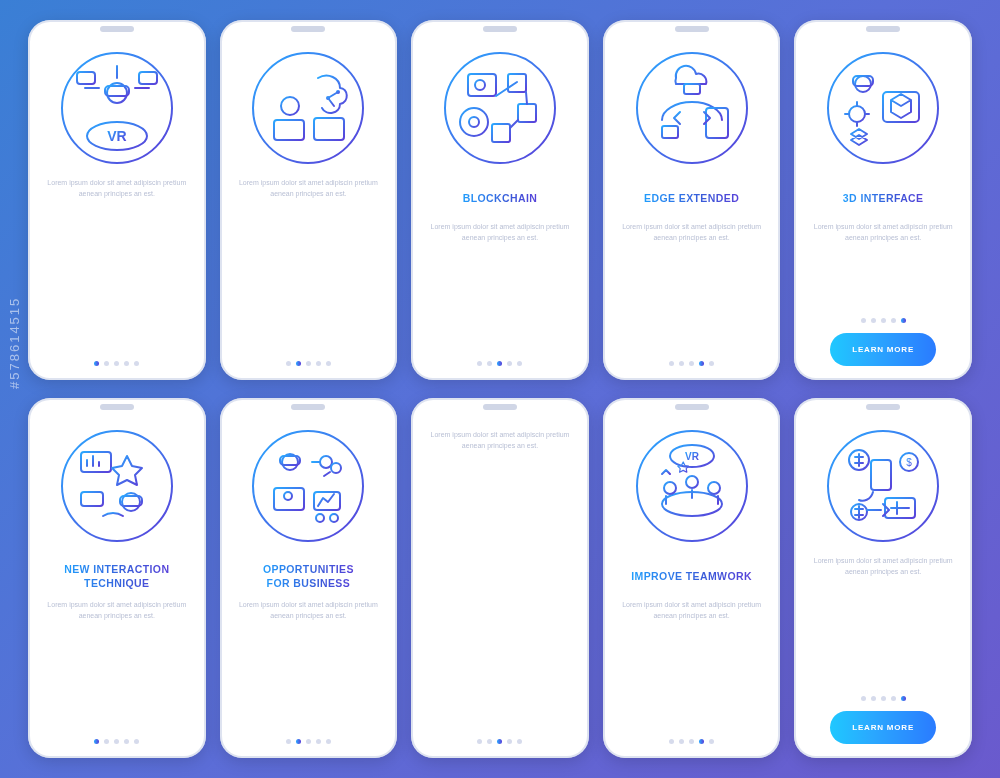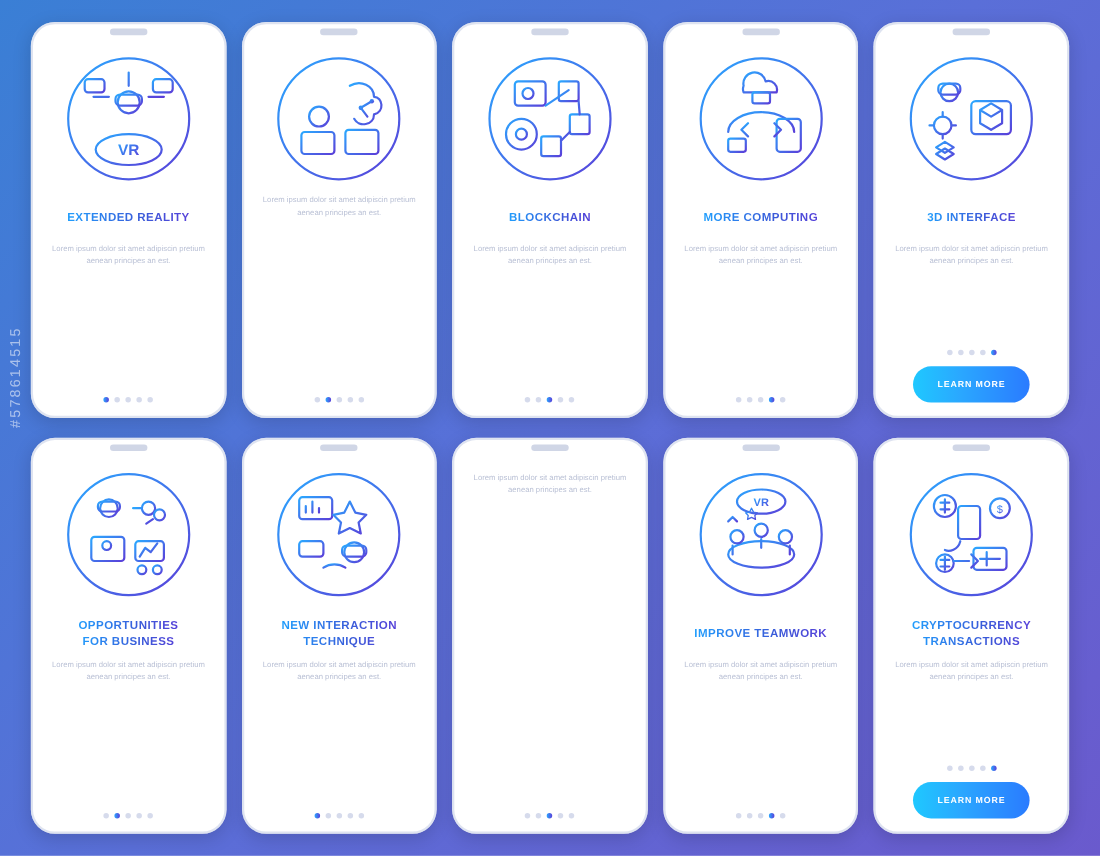--- a/index.html
+++ b/index.html
@@ -141,21 +141,20 @@
     <circle cx="60" cy="60" r="55" fill="none" stroke="url(#g)" stroke-width="2" stroke-linecap="round" stroke-linejoin="round"></circle>
     <ellipse cx="60" cy="88" rx="30" ry="14" fill="none" stroke="url(#g)" stroke-width="2" stroke-linecap="round" stroke-linejoin="round"></ellipse>
     <text x="60" y="93" text-anchor="middle" font-size="14" font-weight="700" fill="url(#g)">VR</text>
     <circle cx="60" cy="45" r="10" fill="none" stroke="url(#g)" stroke-width="2" stroke-linecap="round" stroke-linejoin="round"></circle>
     <rect x="48" y="38" width="24" height="10" rx="4" fill="none" stroke="url(#g)" stroke-width="2" stroke-linecap="round" stroke-linejoin="round"></rect>
     <path d="M28 40 h14 M78 40 h14 M60 18 v12" fill="none" stroke="url(#g)" stroke-width="2" stroke-linecap="round" stroke-linejoin="round"></path>
     <rect x="20" y="24" width="18" height="12" rx="3" fill="none" stroke="url(#g)" stroke-width="2" stroke-linecap="round" stroke-linejoin="round"></rect>
     <rect x="82" y="24" width="18" height="12" rx="3" fill="none" stroke="url(#g)" stroke-width="2" stroke-linecap="round" stroke-linejoin="round"></rect>
           </svg>
         </div>
-        <div class="title">EXTENDED REALITY</div>
         <div class="body">Lorem ipsum dolor sit amet adipiscin pretium aenean principes an est.</div>
         <div class="dots">
           <div class="dot active"></div>
           <div class="dot"></div>
           <div class="dot"></div>
           <div class="dot"></div>
           <div class="dot"></div>
         </div>
       </div>
       <div class="phone">
@@ -213,21 +212,21 @@
     <circle cx="60" cy="60" r="55" fill="none" stroke="url(#g)" stroke-width="2" stroke-linecap="round" stroke-linejoin="round"></circle>
     <path d="M44 30 a10 10 0 0 1 20 -4 a8 8 0 0 1 10 10 h-30 a8 8 0 0 1 0 -6" fill="none" stroke="url(#g)" stroke-width="2" stroke-linecap="round" stroke-linejoin="round"></path>
     <rect x="52" y="36" width="16" height="10" rx="2" fill="none" stroke="url(#g)" stroke-width="2" stroke-linecap="round" stroke-linejoin="round"></rect>
     <path d="M60 46 v8" fill="none" stroke="url(#g)" stroke-width="2" stroke-linecap="round" stroke-linejoin="round"></path>
     <path d="M30 72 a30 18 0 0 1 60 0" fill="none" stroke="url(#g)" stroke-width="2" stroke-linecap="round" stroke-linejoin="round"></path>
     <rect x="30" y="78" width="16" height="12" rx="2" fill="none" stroke="url(#g)" stroke-width="2" stroke-linecap="round" stroke-linejoin="round"></rect>
     <rect x="74" y="60" width="22" height="30" rx="3" fill="none" stroke="url(#g)" stroke-width="2" stroke-linecap="round" stroke-linejoin="round"></rect>
     <path d="M48 64 l-6 6 l6 6 M72 64 l6 6 l-6 6" fill="none" stroke="url(#g)" stroke-width="2" stroke-linecap="round" stroke-linejoin="round"></path>
           </svg>
         </div>
-        <div class="title">MORE COMPUTING</div>
+        <div class="title">EDGE EXTENDED</div>
         <div class="body">Lorem ipsum dolor sit amet adipiscin pretium aenean principes an est.</div>
         <div class="dots">
           <div class="dot"></div>
           <div class="dot"></div>
           <div class="dot"></div>
           <div class="dot active"></div>
           <div class="dot"></div>
         </div>
       </div>
       <div class="phone">
@@ -247,20 +246,45 @@
         <div class="title">3D INTERFACE</div>
         <div class="body">Lorem ipsum dolor sit amet adipiscin pretium aenean principes an est.</div>
         <div class="dots">
           <div class="dot"></div>
           <div class="dot"></div>
           <div class="dot"></div>
           <div class="dot"></div>
           <div class="dot active"></div>
         </div>
         <button class="cta">LEARN MORE</button>
+      </div>
+      <div class="phone">
+        <div class="notch"></div>
+        <div class="icon-wrap">
+          <svg viewBox="0 0 120 120">
+    <circle cx="60" cy="60" r="55" fill="none" stroke="url(#g)" stroke-width="2" stroke-linecap="round" stroke-linejoin="round"></circle>
+    <rect x="24" y="26" width="30" height="20" rx="3" fill="none" stroke="url(#g)" stroke-width="2" stroke-linecap="round" stroke-linejoin="round"></rect>
+    <path d="M30 40 v-6 M36 40 v-10 M42 40 v-4" fill="none" stroke="url(#g)" stroke-width="2" stroke-linecap="round" stroke-linejoin="round"></path>
+    <path d="M70 30 l5 10 l10 2 l-7 7 l2 10 l-10 -5 l-10 5 l2 -10 l-7 -7 l10 -2 z" fill="none" stroke="url(#g)" stroke-width="2" stroke-linecap="round" stroke-linejoin="round"></path>
+    <rect x="24" y="66" width="22" height="14" rx="3" fill="none" stroke="url(#g)" stroke-width="2" stroke-linecap="round" stroke-linejoin="round"></rect>
+    <circle cx="74" cy="76" r="9" fill="none" stroke="url(#g)" stroke-width="2" stroke-linecap="round" stroke-linejoin="round"></circle>
+    <rect x="63" y="70" width="22" height="10" rx="4" fill="none" stroke="url(#g)" stroke-width="2" stroke-linecap="round" stroke-linejoin="round"></rect>
+    <path d="M46 90 c6 -4 14 -4 20 0" fill="none" stroke="url(#g)" stroke-width="2" stroke-linecap="round" stroke-linejoin="round"></path>
+          </svg>
+        </div>
+        <div class="title">NEW INTERACTION
+TECHNIQUE</div>
+        <div class="body">Lorem ipsum dolor sit amet adipiscin pretium aenean principes an est.</div>
+        <div class="dots">
+          <div class="dot active"></div>
+          <div class="dot"></div>
+          <div class="dot"></div>
+          <div class="dot"></div>
+          <div class="dot"></div>
+        </div>
       </div>
       <div class="phone">
         <div class="notch"></div>
         <div class="icon-wrap">
           <svg viewBox="0 0 120 120">
     <circle cx="60" cy="60" r="55" fill="none" stroke="url(#g)" stroke-width="2" stroke-linecap="round" stroke-linejoin="round"></circle>
     <circle cx="42" cy="36" r="8" fill="none" stroke="url(#g)" stroke-width="2" stroke-linecap="round" stroke-linejoin="round"></circle>
     <rect x="32" y="30" width="20" height="9" rx="4" fill="none" stroke="url(#g)" stroke-width="2" stroke-linecap="round" stroke-linejoin="round"></rect>
     <circle cx="78" cy="36" r="6" fill="none" stroke="url(#g)" stroke-width="2" stroke-linecap="round" stroke-linejoin="round"></circle>
     <circle cx="88" cy="42" r="5" fill="none" stroke="url(#g)" stroke-width="2" stroke-linecap="round" stroke-linejoin="round"></circle>
@@ -279,45 +303,20 @@
         <div class="dots">
           <div class="dot"></div>
           <div class="dot active"></div>
           <div class="dot"></div>
           <div class="dot"></div>
           <div class="dot"></div>
         </div>
       </div>
       <div class="phone">
         <div class="notch"></div>
-        <div class="icon-wrap">
-          <svg viewBox="0 0 120 120">
-    <circle cx="60" cy="60" r="55" fill="none" stroke="url(#g)" stroke-width="2" stroke-linecap="round" stroke-linejoin="round"></circle>
-    <rect x="24" y="26" width="30" height="20" rx="3" fill="none" stroke="url(#g)" stroke-width="2" stroke-linecap="round" stroke-linejoin="round"></rect>
-    <path d="M30 40 v-6 M36 40 v-10 M42 40 v-4" fill="none" stroke="url(#g)" stroke-width="2" stroke-linecap="round" stroke-linejoin="round"></path>
-    <path d="M70 30 l5 10 l10 2 l-7 7 l2 10 l-10 -5 l-10 5 l2 -10 l-7 -7 l10 -2 z" fill="none" stroke="url(#g)" stroke-width="2" stroke-linecap="round" stroke-linejoin="round"></path>
-    <rect x="24" y="66" width="22" height="14" rx="3" fill="none" stroke="url(#g)" stroke-width="2" stroke-linecap="round" stroke-linejoin="round"></rect>
-    <circle cx="74" cy="76" r="9" fill="none" stroke="url(#g)" stroke-width="2" stroke-linecap="round" stroke-linejoin="round"></circle>
-    <rect x="63" y="70" width="22" height="10" rx="4" fill="none" stroke="url(#g)" stroke-width="2" stroke-linecap="round" stroke-linejoin="round"></rect>
-    <path d="M46 90 c6 -4 14 -4 20 0" fill="none" stroke="url(#g)" stroke-width="2" stroke-linecap="round" stroke-linejoin="round"></path>
-          </svg>
-        </div>
-        <div class="title">NEW INTERACTION
-TECHNIQUE</div>
-        <div class="body">Lorem ipsum dolor sit amet adipiscin pretium aenean principes an est.</div>
-        <div class="dots">
-          <div class="dot active"></div>
-          <div class="dot"></div>
-          <div class="dot"></div>
-          <div class="dot"></div>
-          <div class="dot"></div>
-        </div>
-      </div>
-      <div class="phone">
-        <div class="notch"></div>
         <div class="body">Lorem ipsum dolor sit amet adipiscin pretium aenean principes an est.</div>
         <div class="dots">
           <div class="dot"></div>
           <div class="dot"></div>
           <div class="dot active"></div>
           <div class="dot"></div>
           <div class="dot"></div>
         </div>
       </div>
       <div class="phone">
@@ -357,22 +356,20 @@
     <text x="86" y="40" text-anchor="middle" font-size="10" fill="url(#g)">$</text>
     <rect x="48" y="34" width="20" height="30" rx="3" fill="none" stroke="url(#g)" stroke-width="2" stroke-linecap="round" stroke-linejoin="round"></rect>
     <path d="M50 66 c-2 8 -10 10 -14 8" fill="none" stroke="url(#g)" stroke-width="2" stroke-linecap="round" stroke-linejoin="round"></path>
     <rect x="62" y="72" width="30" height="20" rx="3" fill="none" stroke="url(#g)" stroke-width="2" stroke-linecap="round" stroke-linejoin="round"></rect>
     <path d="M68 82 h18 M74 76 v12" fill="none" stroke="url(#g)" stroke-width="2" stroke-linecap="round" stroke-linejoin="round"></path>
     <circle cx="36" cy="86" r="8" fill="none" stroke="url(#g)" stroke-width="2" stroke-linecap="round" stroke-linejoin="round"></circle>
     <path d="M36 80 v12 M32 83 h8 M32 89 h8" fill="none" stroke="url(#g)" stroke-width="2" stroke-linecap="round" stroke-linejoin="round"></path>
     <path d="M44 84 h14 M60 78 l6 6 l-6 6" fill="none" stroke="url(#g)" stroke-width="2" stroke-linecap="round" stroke-linejoin="round"></path>
           </svg>
         </div>
-        <div class="title">CRYPTOCURRENCY
-TRANSACTIONS</div>
         <div class="body">Lorem ipsum dolor sit amet adipiscin pretium aenean principes an est.</div>
         <div class="dots">
           <div class="dot"></div>
           <div class="dot"></div>
           <div class="dot"></div>
           <div class="dot"></div>
           <div class="dot active"></div>
         </div>
         <button class="cta">LEARN MORE</button>
       </div>

